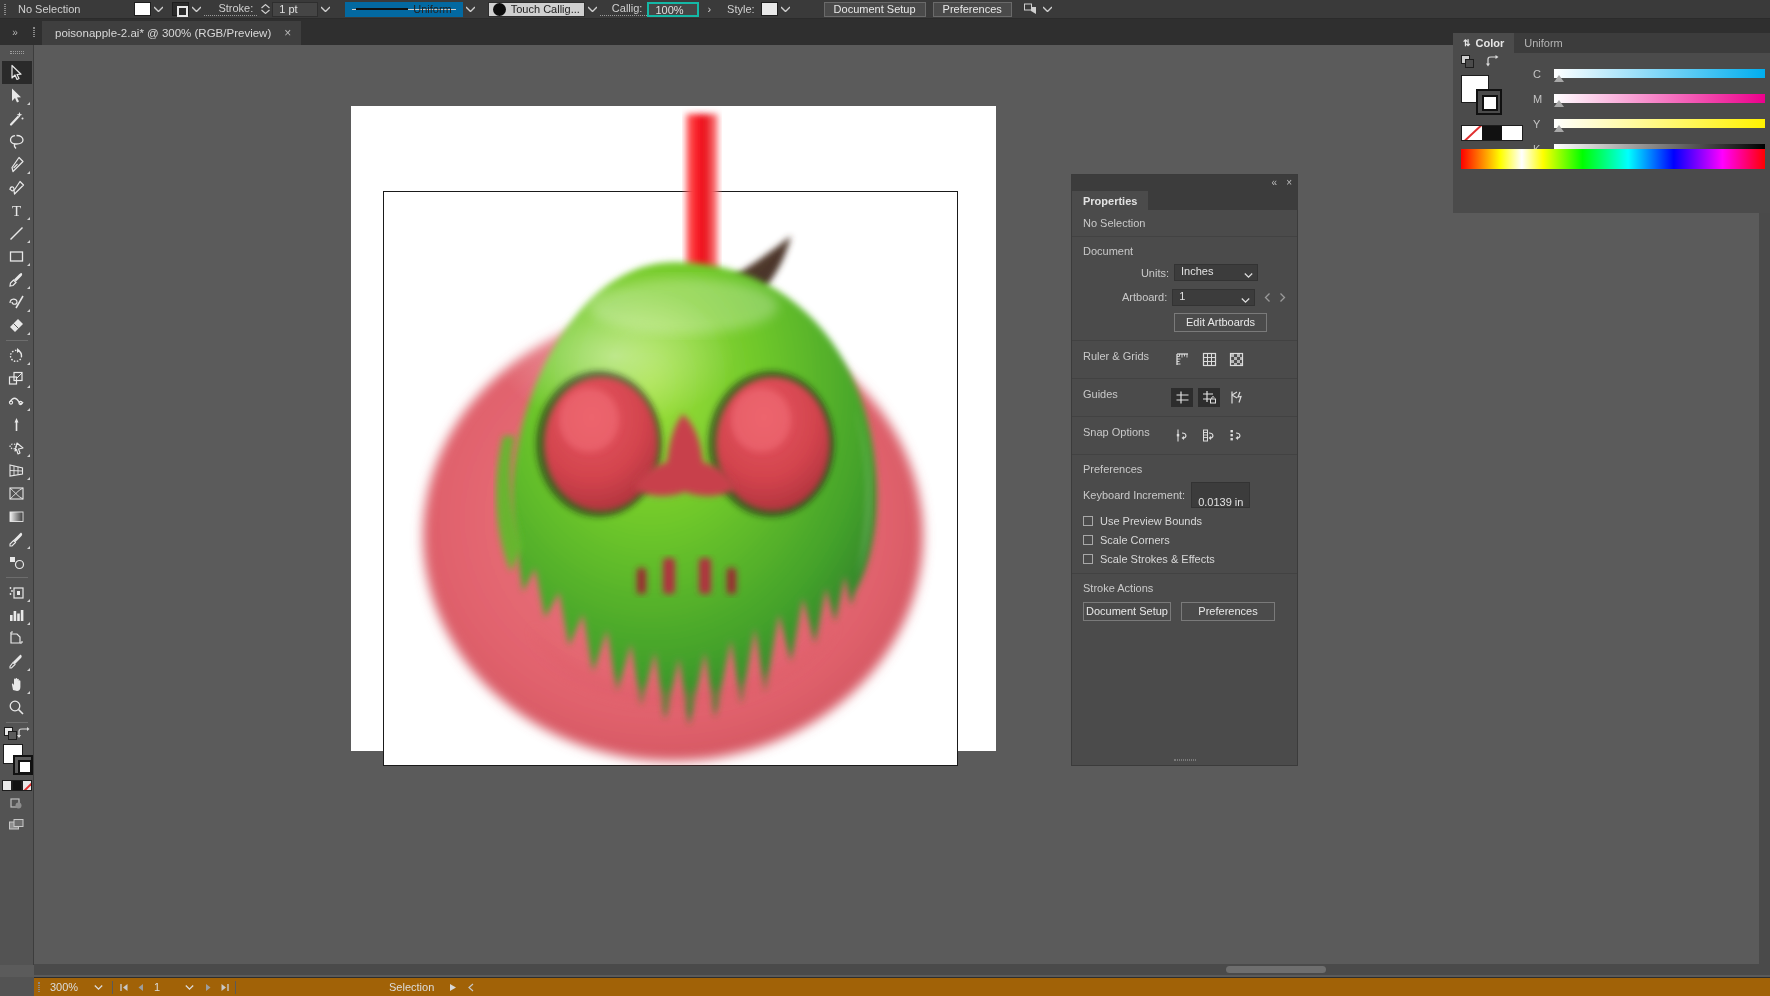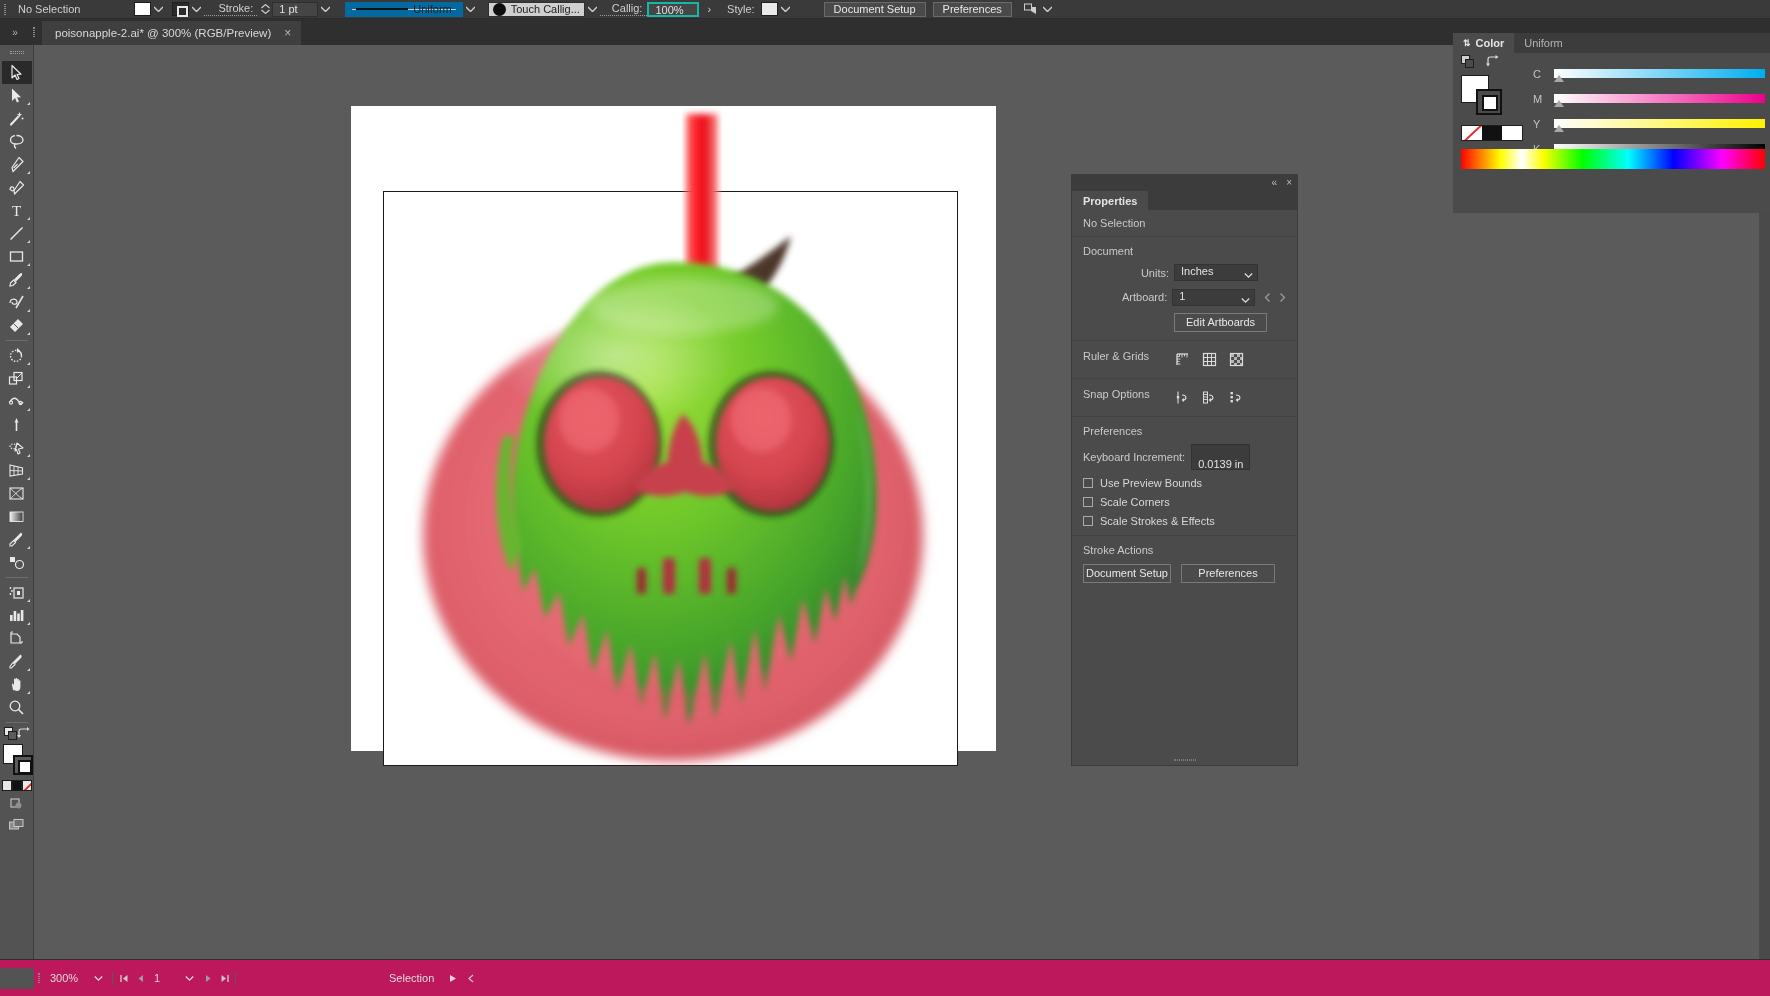--- a/index.html
+++ b/index.html
@@ -208,22 +208,22 @@
   .cp-modes i { display:block; flex:1; height:100%; }
   .cp-modes .none { background:#fff; position:relative; overflow:hidden; }
   .cp-modes .none::after { content:''; position:absolute; left:-4px; top:7px; width:28px; height:2px; background:#e03030; transform:rotate(-43deg); }
   .cp-modes .blk { background:#111; }
   .cp-modes .wht { background:#fff; }
   .cp-spectrum { position:absolute; left:8px; top:96px; width:304px; height:20px;
     background:linear-gradient(90deg,#ff0000 0%,#ffff00 13%,#ffffff 20%,#ffff00 27%,#00ff00 40%,#00ffff 55%,#0000ff 70%,#ff00ff 86%,#ff0000 100%); }
 
   
   .statusbar {
-    position:absolute; left:0; bottom:0; width:1770px; height:37px;
-    background:#be185d; display:flex; align-items:center; border-top:1px solid #2e2e2e;justify-content:flex-end;
+    position:absolute; left:0; bottom:0; width:1770px; height:19px;
+    background:#a16207; display:flex; align-items:center; border-top:1px solid #2e2e2e;justify-content:flex-end;
   }
   .sb-pad { width:34px; height:21px; background:#535353; }
   .sb-grip { width:9px; height:21px; display:flex;align-items:center;justify-content:center; }
   .sb-grip i { width:2px;height:10px;border-left:1px dotted #8a8a8a;border-right:1px dotted #8a8a8a; }
   .sb-zoom { color:#dcdcdc; font-size:11px; padding:0 7px; min-width:44px; }
   .sb-cv { width:22px; height:21px; display:flex;align-items:center;justify-content:center; }
   .sb-cv svg { width:9px; height:7px; }
   .sb-nav { width:16px; height:21px; display:flex;align-items:center;justify-content:center; }
   .sb-nav svg { width:9px; height:9px; }
   .sb-page { color:#dcdcdc; font-size:11px; padding:0 6px; min-width:30px; }
@@ -747,20 +747,44 @@
                 <rect x="2" y="8" width="3" height="3"></rect>
                 <rect x="8" y="8" width="3" height="3"></rect>
                 <rect x="5" y="11" width="3" height="2"></rect>
                 <rect x="11" y="11" width="2" height="2"></rect>
               </g>
             </svg>
         </span>
       </div>
     </div>
 
+    <div class="psec" style="padding:9px 11px">
+      <div class="icorow">
+        <span class="lab">Guides</span>
+        <span class="ibtn on">
+          <svg viewBox="0 0 15 15">
+              <path d="M1.5 5 L13.5 5 M1.5 10 L13.5 10 M6 1.5 L6 13.5" stroke="#e2e2e2" stroke-width="1.2"></path>
+            </svg>
+        </span>
+        <span class="ibtn on">
+          <svg viewBox="0 0 15 15">
+              <path d="M1 4 L11 4 M1 9 L8 9 M5 1 L5 12" stroke="#e2e2e2" stroke-width="1.2"></path>
+          <rect x="8.5" y="9" width="5" height="4" fill="none" stroke="#e2e2e2" stroke-width="1"></rect>
+          <path d="M9.8 9 L9.8 7.6 C9.8 6.4 12.2 6.4 12.2 7.6" fill="none" stroke="#e2e2e2" stroke-width="1"></path>
+            </svg>
+        </span>
+        <span class="ibtn">
+          <svg viewBox="0 0 15 15">
+              <path d="M3 1.5 L3 13.5" stroke="#dcdcdc" stroke-width="1.2"></path>
+              <path d="M3 5 L8 2 M3 5 L8 8" stroke="#dcdcdc" stroke-width="1.1"></path>
+          <path d="M11 2 L9 7 L12 6.5 L10 12.5" fill="none" stroke="#dcdcdc" stroke-width="1.2"></path>
+            </svg>
+        </span>
+      </div>
+    </div>
 
     <div class="psec" style="padding:9px 11px">
       <div class="icorow">
         <span class="lab">Snap Options</span>
         <span class="ibtn">
           <svg viewBox="0 0 15 15">
               <path d="M3 1.5 L3 13.5" stroke="#dcdcdc" stroke-width="1.1"></path>
               <rect x="1.8" y="6" width="2.4" height="2.4" fill="#dcdcdc"></rect>
           <path d="M7 5 C12 5 12 10 8 10" fill="none" stroke="#dcdcdc" stroke-width="1.2"></path>
               <path d="M9 8 L6.5 10 L9 12 Z" fill="#dcdcdc"></path>

